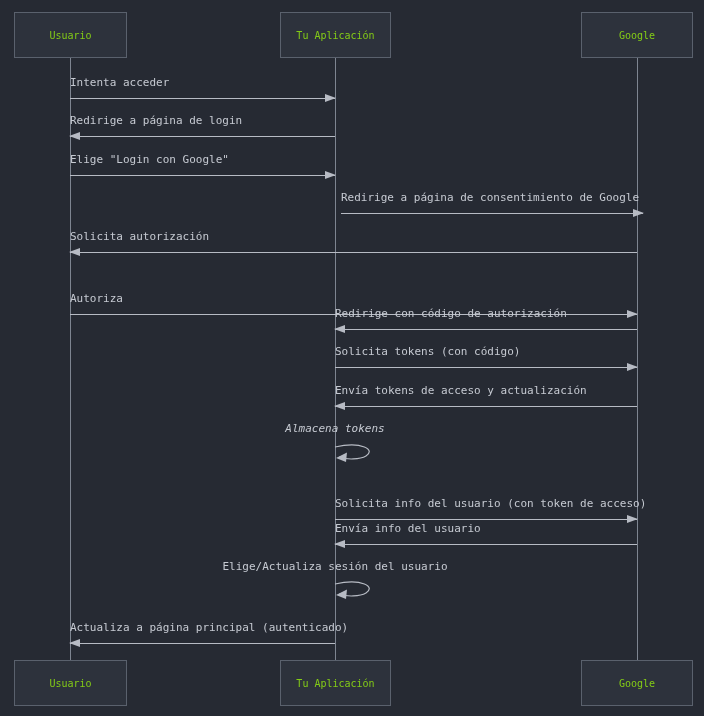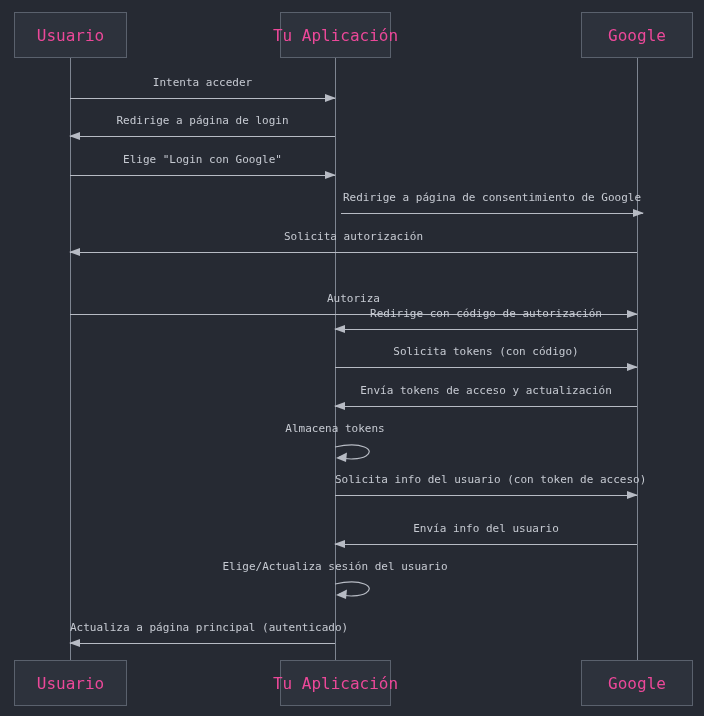--- a/index.html
+++ b/index.html
@@ -19,40 +19,40 @@
     position: absolute;
     height: 46px;
     background: #2d323c;
     border: 1px solid #5a616d;
     display: flex;
     align-items: center;
     justify-content: center;
     box-sizing: border-box;
   }
   .actor .actor-label {
-    color: #ec4899;
-    font-size: 16px;
+    color: #84cc16;
+    font-size: 10px;
     white-space: nowrap;
   }
   .lifeline {
     position: absolute;
     top: 58px;
     height: 602px;
     width: 1px;
     background: #7e8591;
   }
   .message {
     position: absolute;
   }
   .msg-label {
     height: 15px;
     line-height: 15px;
     font-size: 11px;
     color: #c6cad2;
-    text-align: center;
+    text-align: left;
     white-space: nowrap;
   }
   .msg-line {
     position: relative;
     margin-top: 8px;
     height: 1px;
     background: #b7bbc4;
   }
   .arrowhead {
     position: absolute;
@@ -161,27 +161,27 @@
     </div>
   </div>
 
   <div class="message" style="left:335px;top:383px;width:302px;">
     <div class="msg-label">Envía tokens de acceso y actualización</div>
     <div class="msg-line">
       <span class="arrowhead left"></span>
     </div>
   </div>
 
-  <div class="self-label" style="left:185px;top:421px;">Almacena tokens</div>
+  <div class="self-label" style="left:185px;top:421px;font-style:italic;">Almacena tokens</div>
   <svg class="self-loop" style="left:334px;top:443px;" width="42" height="21" viewBox="0 0 42 21">
     <path d="M 1 4 C 28 -2, 42 7, 32 13 C 26 16.5, 13 17, 5 14" fill="none" stroke="#b7bbc4" stroke-width="1.2"></path>
     <polygon points="2,15 13,9.5 12,19" fill="#b7bbc4"></polygon>
   </svg>
 
-  <div class="message" style="left:335px;top:472px;width:302px;">
+  <div class="message" style="left:335px;top:496px;width:302px;">
     <div class="msg-label">Solicita info del usuario (con token de acceso)</div>
     <div class="msg-line">
       <span class="arrowhead right"></span>
     </div>
   </div>
 
   <div class="message" style="left:335px;top:521px;width:302px;">
     <div class="msg-label">Envía info del usuario</div>
     <div class="msg-line">
       <span class="arrowhead left"></span>

